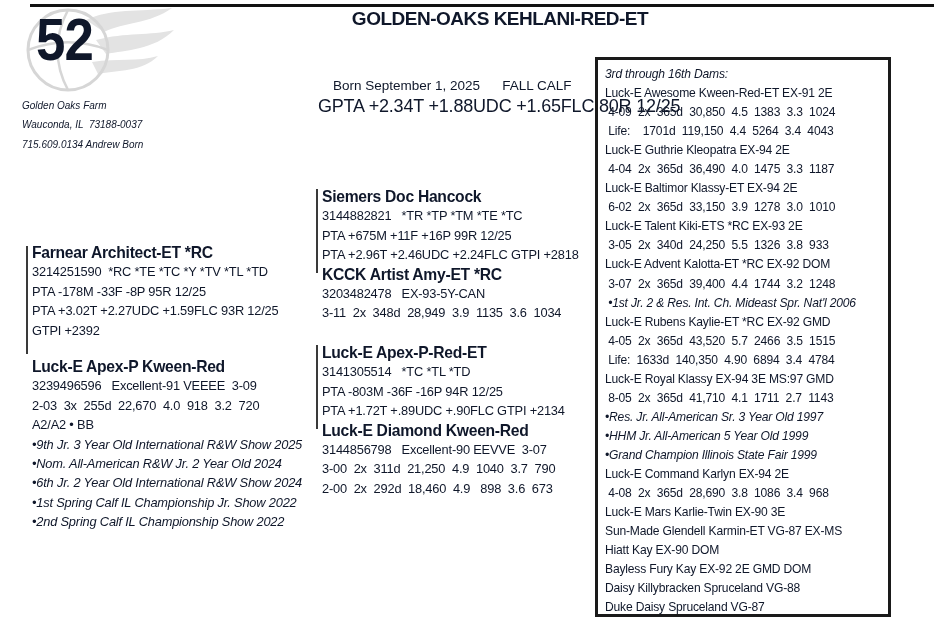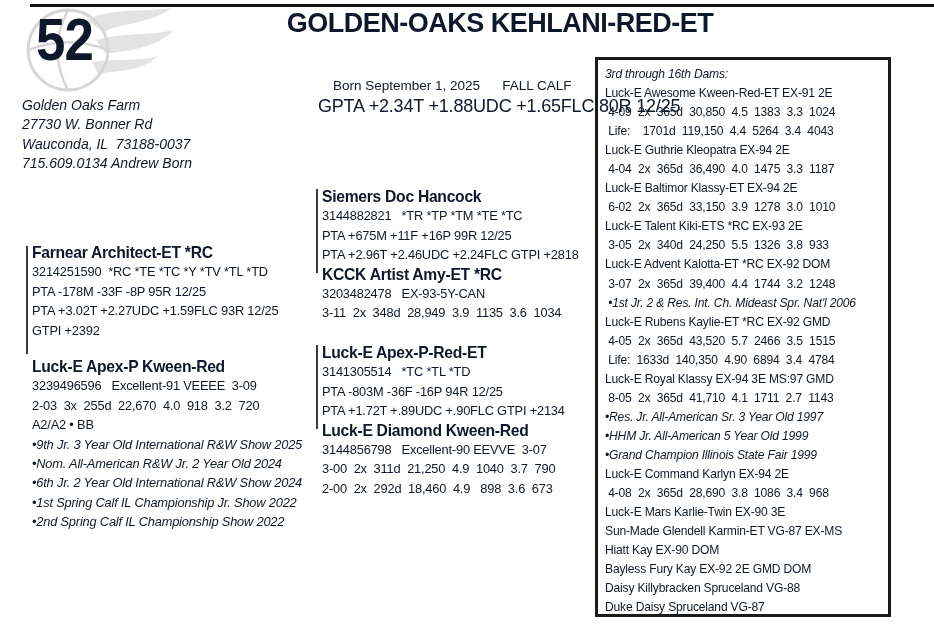--- a/index.html
+++ b/index.html
@@ -3,26 +3,26 @@
 <meta charset="utf-8">
 <style>
   html,body{margin:0;padding:0;background:#ffffff;}
   .page{position:relative;width:934px;height:640px;background:#fff;overflow:hidden;
         font-family:"Liberation Sans",sans-serif;color:#0f172a;}
   .rule{position:absolute;left:30px;top:4px;width:904px;height:3px;background:#111;}
   .wm{position:absolute;left:26px;top:6px;z-index:0;}
   .lot{position:absolute;left:36px;top:10px;z-index:1;font-size:60px;font-weight:bold;
        line-height:1;letter-spacing:-1px;transform:scaleX(.88);transform-origin:0 0;}
   .title{position:absolute;left:240px;top:8px;width:520px;text-align:center;
-         font-size:27px;font-weight:bold;letter-spacing:-.5px;white-space:nowrap;}
+         font-size:19px;font-weight:bold;letter-spacing:-.5px;white-space:nowrap;}
   .idline{position:absolute;left:318px;top:45px;font-size:13.5px;white-space:pre;}
   .bornline{position:absolute;left:318px;top:63px;font-size:13.5px;white-space:pre;}
   .bornline .calf{margin-left:22px;}
   .gpta{position:absolute;left:318px;top:96px;font-size:18px;white-space:pre;letter-spacing:-.2px;}
-  .consignor{position:absolute;left:22px;top:96px;font-style:italic;font-size:14px;}
+  .consignor{position:absolute;left:22px;top:96px;font-style:italic;font-size:10px;}
   .cln{line-height:19.3px;white-space:pre;}
   .blk{position:absolute;z-index:1;}
   .cond{transform:scaleX(.95);transform-origin:0 0;}
   .cond93{transform:scaleX(.93);transform-origin:0 0;}
   .ln{white-space:pre;line-height:19.4px;font-size:13.5px;letter-spacing:-.2px;}
   .ln.head{font-weight:bold;font-size:16.5px;letter-spacing:-.3px;}
   .ln.bullet,.ln.note{font-style:italic;}
   .brk{position:absolute;width:2px;background:#3a3a3a;z-index:1;}
   .dams{position:absolute;left:595px;top:57px;width:296px;height:560px;box-sizing:border-box;
         border:3px solid #1a1a1a;padding:4px 0 8px 7px;}
@@ -52,21 +52,20 @@
   <div class="bornline">
     <span>Born September 1, 2025</span><span class="calf">FALL CALF</span>
   </div>
 
   <div class="gpta">GPTA +2.34T +1.88UDC +1.65FLC 80R 12/25</div>
 
   <div class="consignor">
 
       <div class="cln">Golden Oaks Farm</div>
 
-      <div class="cln">27730 W. Bonner Rd</div>
 
       <div class="cln">Wauconda, IL  73188-0037</div>
 
       <div class="cln">715.609.0134 Andrew Born</div>
 
     </div>
 
   <div class="brk" style="left:316px;top:189px;height:84px;"></div>
   <div class="brk" style="left:26px;top:246px;height:108px;"></div>
   <div class="brk" style="left:316px;top:345px;height:84px;"></div>

